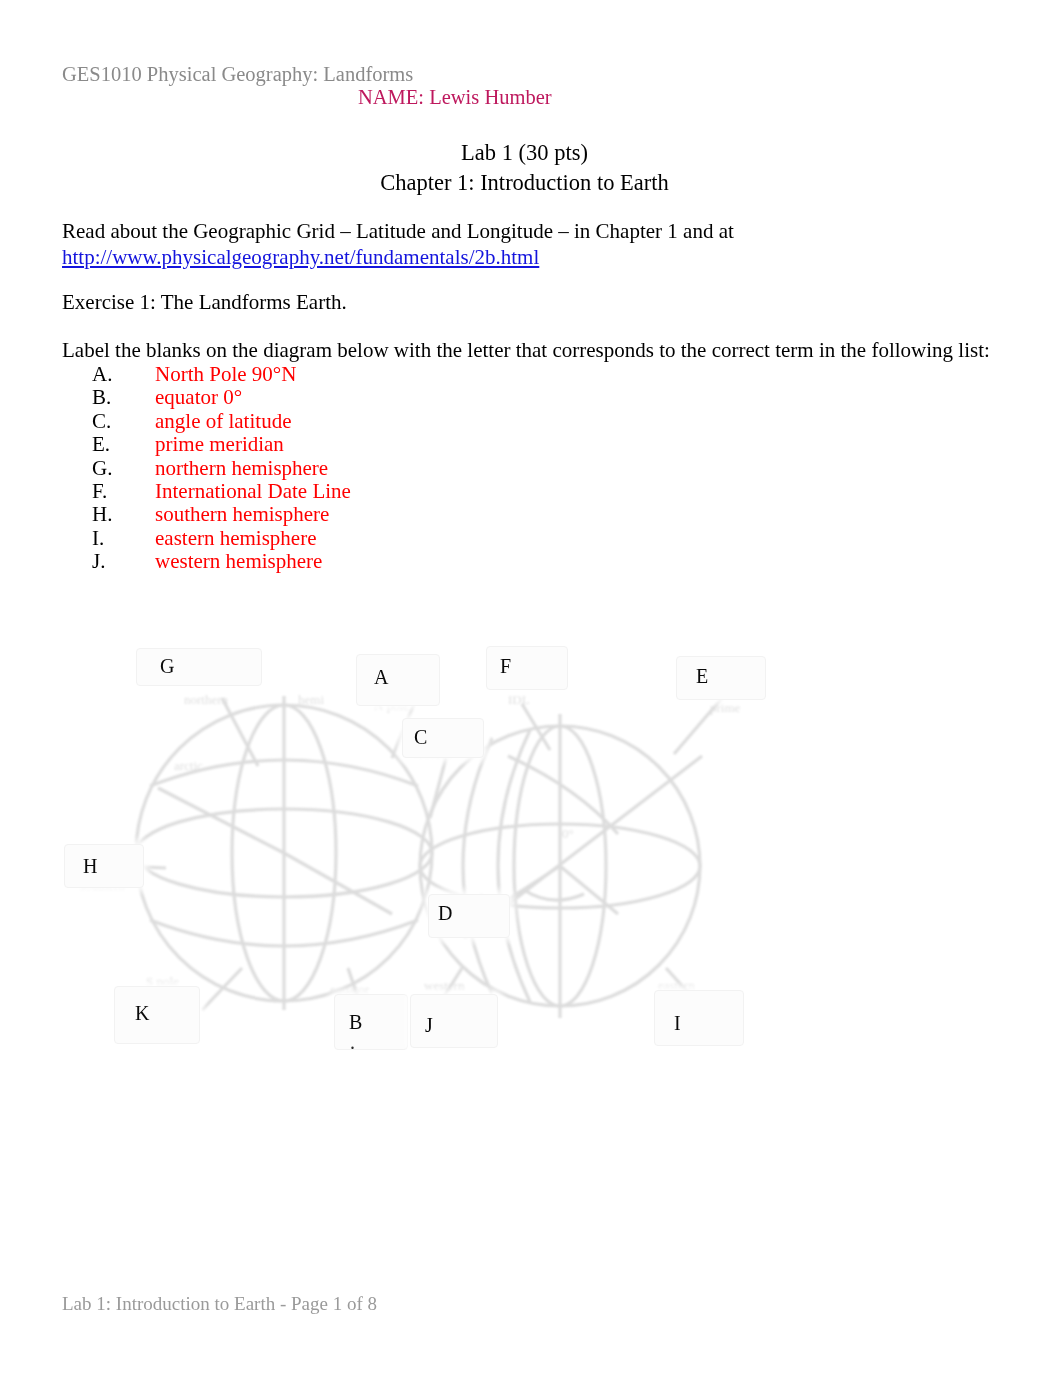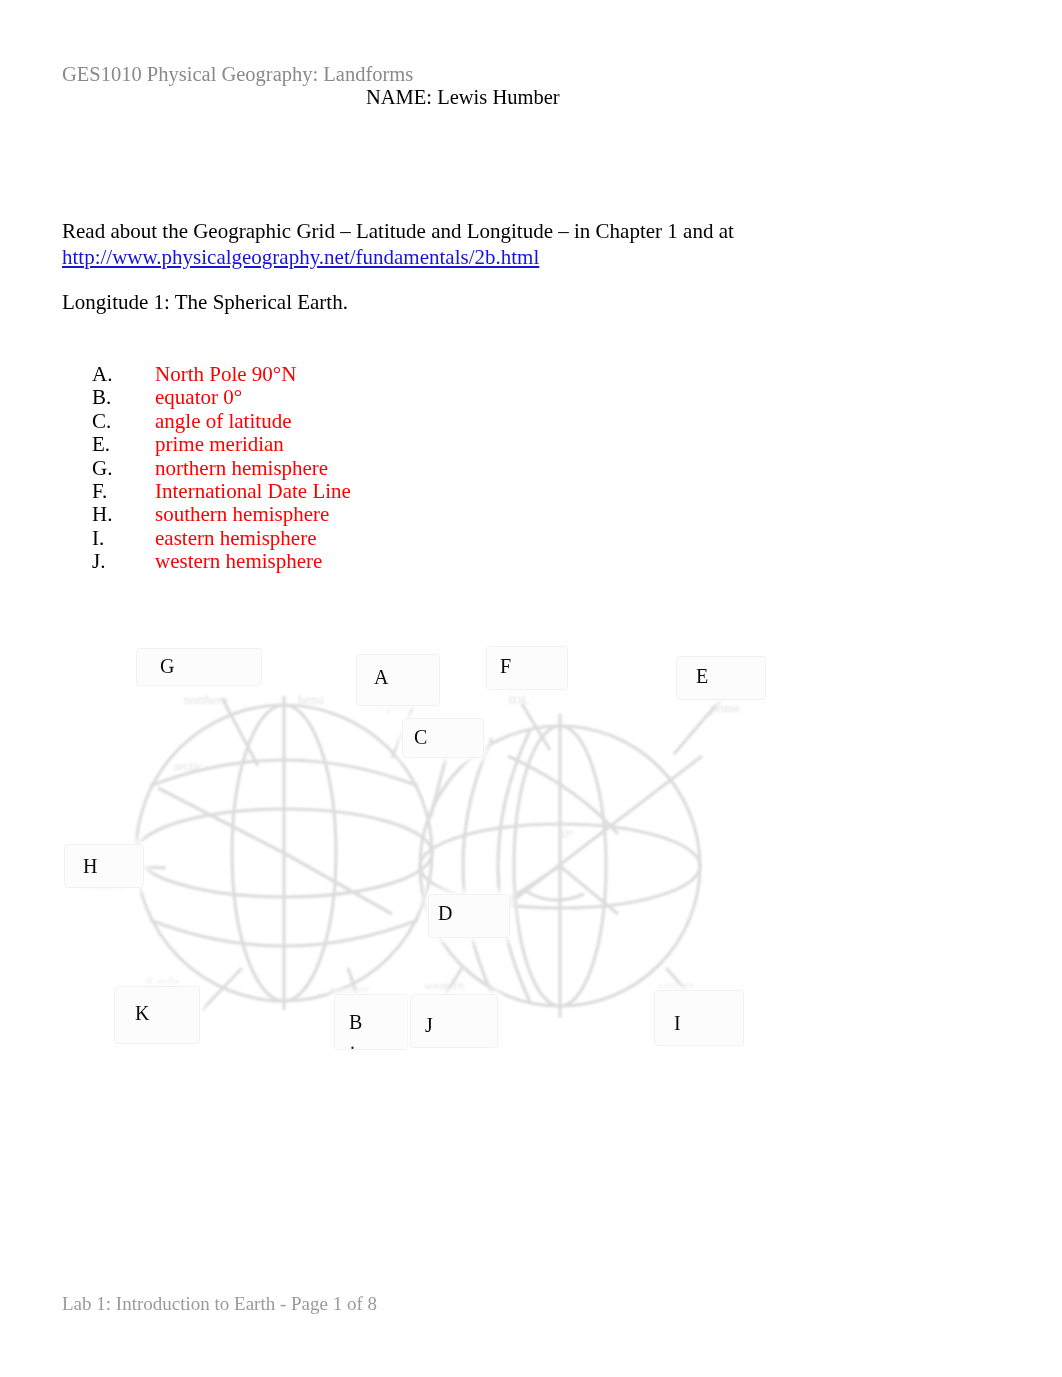--- a/index.html
+++ b/index.html
@@ -32,23 +32,22 @@
     line-height: 25px;
     color: #8a8a8a;
     white-space: nowrap;
   }
   .hdr-name {
     position: absolute;
     left: 358px;
     top: 85px;
     font-size: 20.5px;
     line-height: 25px;
-    color: #000000;
-    white-space: nowrap;
-    margin-left: 8px;
+    color: #be185d;
+    white-space: nowrap;
   }
 
   
   .title-block {
     position: absolute;
     left: 62px;
     top: 138px;
     width: 925px;
     text-align: center;
   }
@@ -170,29 +169,32 @@
 </head>
 <body>
 
 <div class="page">
 
   <div class="hdr-course">GES1010 Physical Geography: Landforms</div>
 
   <div class="hdr-name">NAME: Lewis Humber</div>
 
   <div class="title-block">
+    <div class="title-line">Lab 1 (30 pts)</div>
+    <div class="title-line">Chapter 1: Introduction to Earth</div>
   </div>
 
   <div class="para-read">
     <span>Read about the Geographic Grid – Latitude and Longitude – in Chapter 1 and at</span><br>
     <a class="link" href="#">http://www.physicalgeography.net/fundamentals/2b.html</a>
   </div>
 
-  <div class="para-exercise">Longitude 1: The Spherical Earth.</div>
-
+  <div class="para-exercise">Exercise 1: The Landforms Earth.</div>
+
+  <div class="para-label">Label the blanks on the diagram below with the letter that corresponds to the correct term in the following list:</div>
 
   <div class="answer-list">
     <div class="answer-row">
       <span class="answer-letter">A.</span><span class="answer-term">North Pole 90°N</span>
     </div>
     <div class="answer-row">
       <span class="answer-letter">B.</span><span class="answer-term">equator 0°</span>
     </div>
     <div class="answer-row">
       <span class="answer-letter">C.</span><span class="answer-term">angle of latitude</span>

